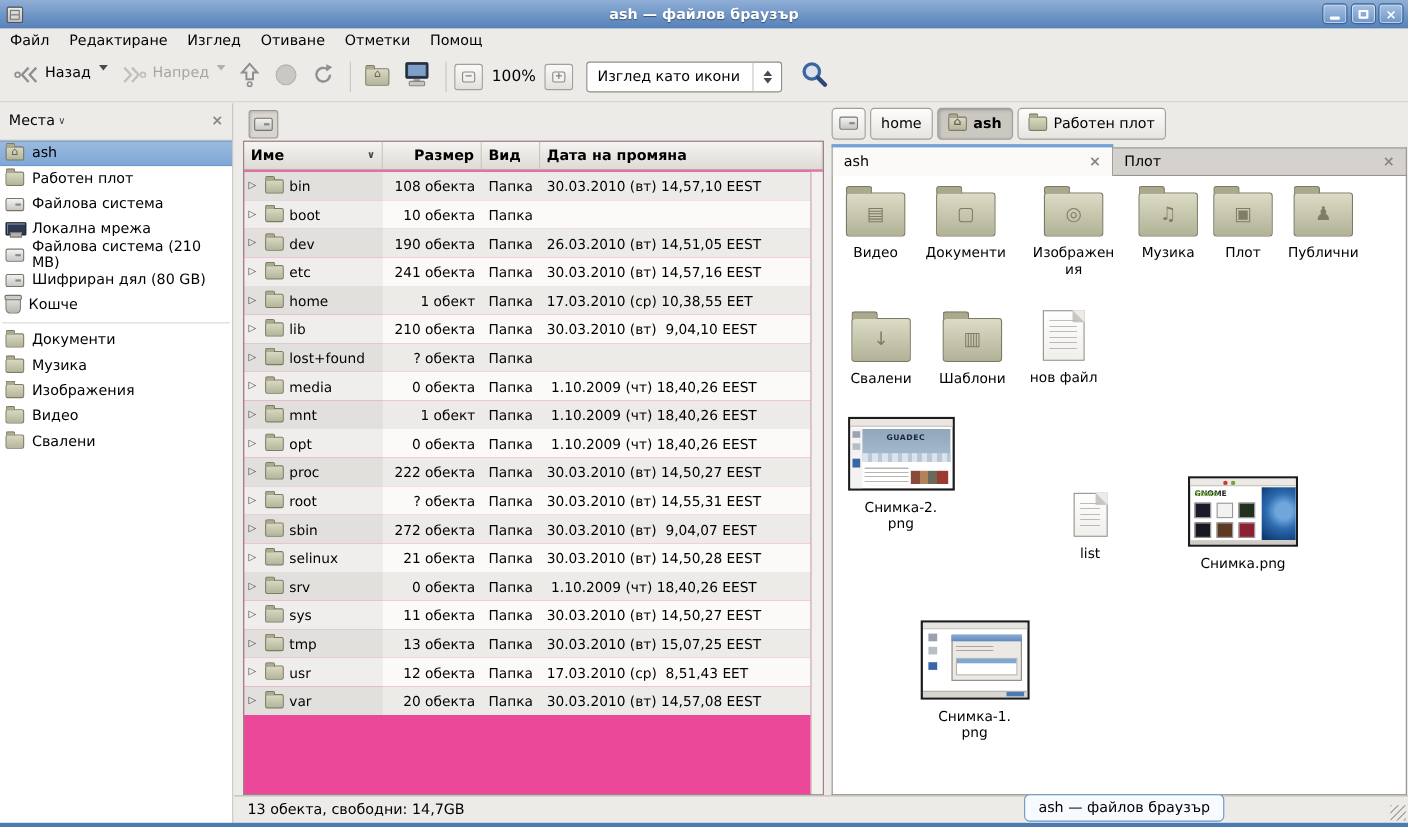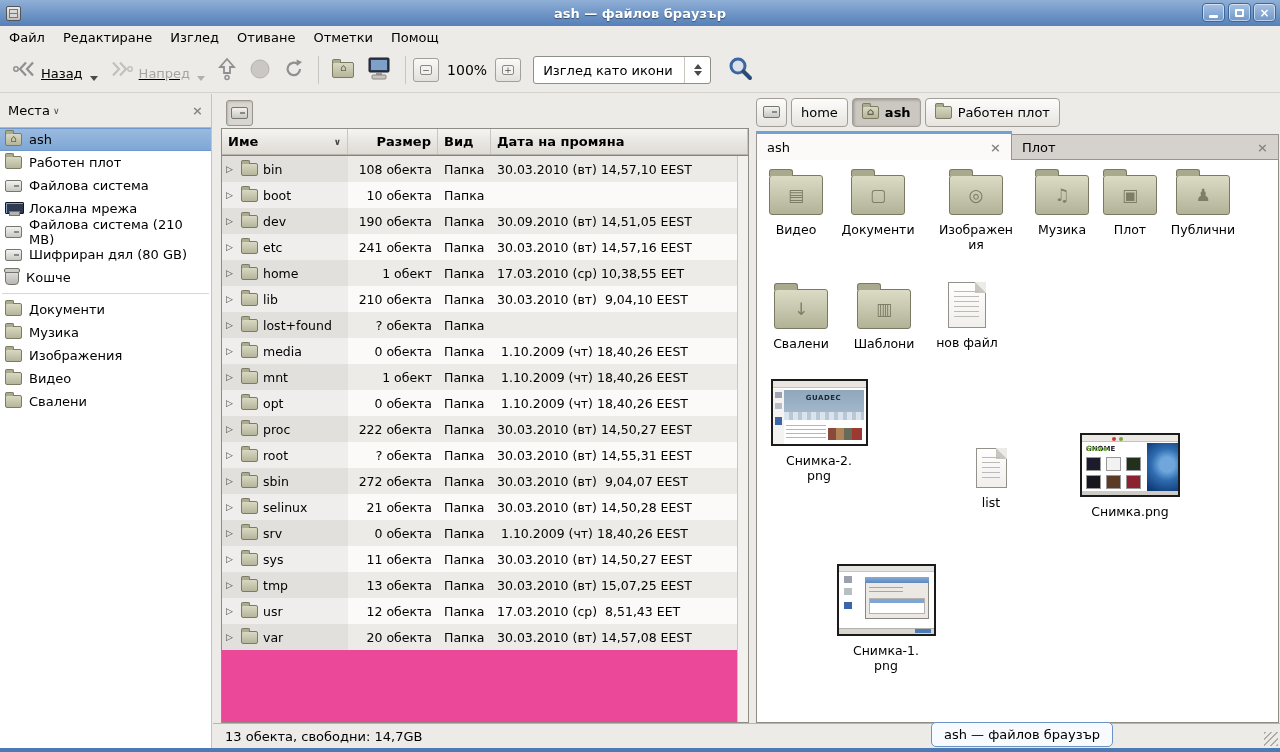--- a/index.html
+++ b/index.html
@@ -21,21 +21,21 @@
     display:flex; align-items:center; justify-content:center; font-size:12px; }
   #btn-min { right:55px; } #btn-max { right:29px; } #btn-close { right:4px; }
   #btn-min .glyph { width:9px; height:3px; background:#fff; margin-top:8px; border-radius:1px; }
   #btn-max .glyph { width:9px; height:8px; border:2px solid #fff; border-radius:1px; }
 
   #menubar { position:absolute; left:0; top:26px; width:1280px; height:22px; background:#EDEBE8; display:flex; align-items:center; }
   .menu-item { padding:2px 9px; }
 
   #toolbar { position:absolute; left:0; top:48px; width:1280px; height:45px; background:#EDEBE8;
     border-bottom:1px solid #D6D3CE; display:flex; align-items:center; }
-  .tbtn { display:flex; align-items:flex-end; gap:5px; padding:4px 6px; border-radius:3px;text-decoration:underline; }
+  .tbtn { display:flex; align-items:flex-start; gap:5px; padding:4px 6px; border-radius:3px; }
   .tbtn .lbl { font-size:13px; }
   .disabled .lbl { color:#A8A5A0; }
   .caret { width:0; height:0; border-left:4px solid transparent; border-right:4px solid transparent; border-top:5px solid #4a4a4a; margin-left:2px; }
   .disabled .caret { border-top-color:#b3b0ab; }
   .tsep { width:1px; height:28px; background:#C9C5BF; margin:0 7px; }
   .small-sq-btn { width:26px; height:24px; border:1px solid #A39F99; border-radius:3px;
     background:linear-gradient(#FAF9F8,#E4E1DC); display:flex; align-items:center; justify-content:center; }
   .mini-box { width:12px; height:10px; border:1px solid #8a8a84; border-radius:2px; background:#f2f1ef;
     display:flex; align-items:center; justify-content:center; font-size:9px; color:#55524e; line-height:1; }
   #zoom-label { margin:0 8px; font-size:14px; }
@@ -379,21 +379,21 @@
       </div>
 
       <div class="row">
         <div class="cell c-name">
           <span class="expander">▷</span>
           <span class="sfolder"></span>
           <span>dev</span>
         </div>
         <div class="cell c-size">190 обекта</div>
         <div class="cell c-type">Папка</div>
-        <div class="cell c-date">30.09.2010 (вт) 14,51,05 EEST</div>
+        <div class="cell c-date">26.03.2010 (вт) 14,51,05 EEST</div>
       </div>
 
       <div class="row">
         <div class="cell c-name">
           <span class="expander">▷</span>
           <span class="sfolder"></span>
           <span>etc</span>
         </div>
         <div class="cell c-size">241 обекта</div>
         <div class="cell c-type">Папка</div>

